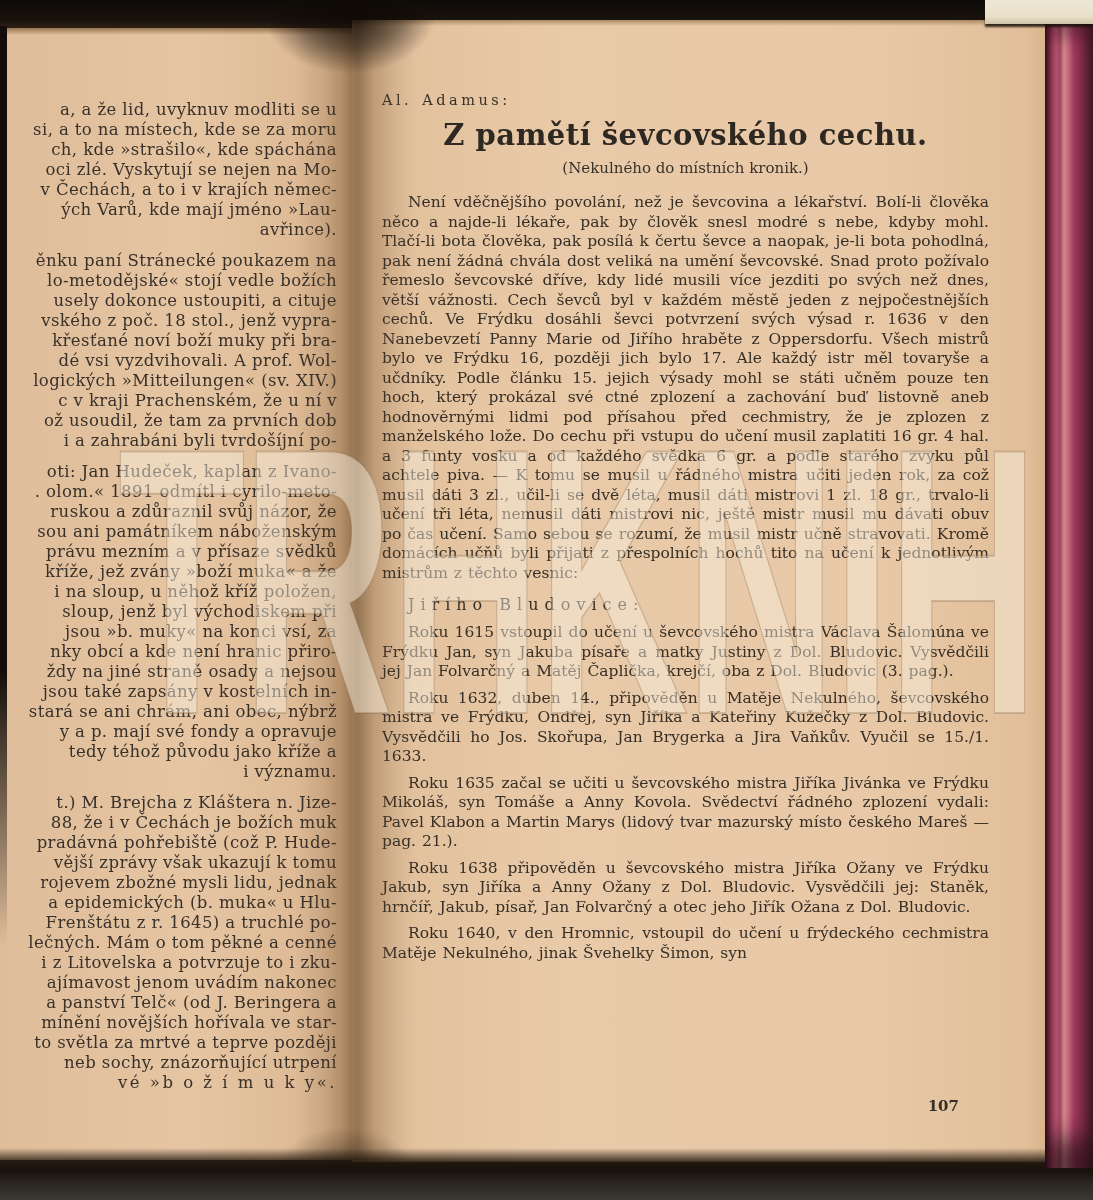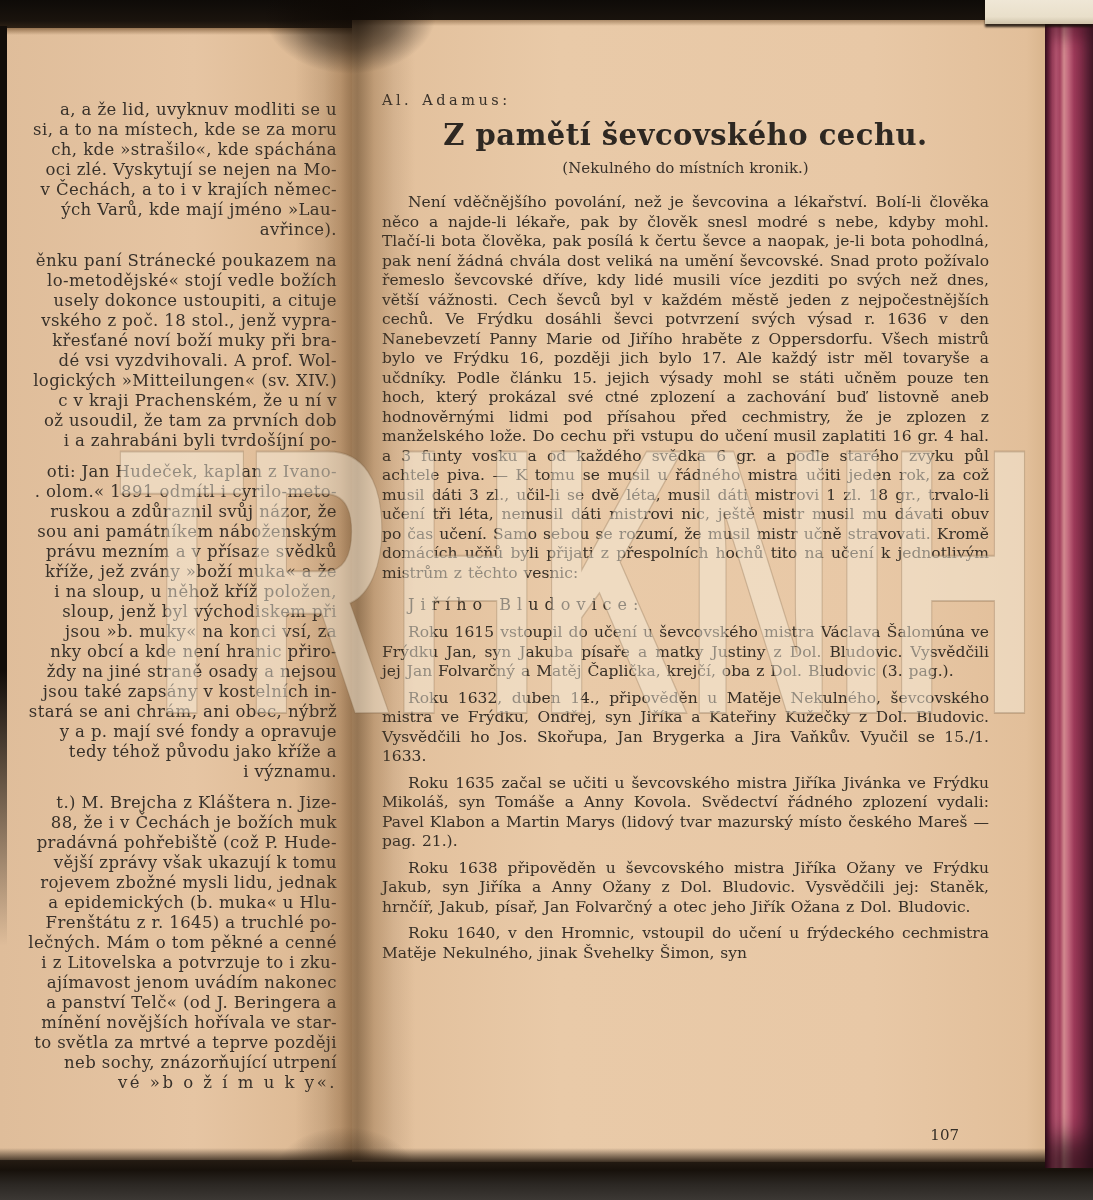--- a/index.html
+++ b/index.html
@@ -51,21 +51,21 @@
   .lline.spaced{letter-spacing:2.5px;}
   
   .r-col{position:absolute;left:30px;top:0;width:607px;}
   .author{margin-top:72px;font-size:14.5px;color:#38312a;letter-spacing:3.5px;word-spacing:2px;}
   .title{margin:10px 0 0;font-size:29px;font-weight:bold;color:#2e2822;text-align:center;letter-spacing:0.5px;}
   .subtitle{margin-top:7px;font-size:15px;color:#38312a;text-align:center;}
   #right-blocks{margin-top:16px;}
   .para{font-size:15.5px;line-height:19.5px;color:#362f27;text-align:justify;
     text-indent:26px;margin:0 0 7px;hyphens:auto;-webkit-hyphens:auto;word-spacing:1px;}
   .heading{font-size:16px;color:#362f27;letter-spacing:6px;text-indent:26px;margin:12px 0 9px;}
-  .pagenum{position:absolute;top:1106px;right:88px;font-size:15px;font-weight:normal;color:#362f27;}
+  .pagenum{position:absolute;top:1077px;right:88px;font-size:15px;font-weight:bold;color:#362f27;}
 </style>
 </head>
 <body>
 
 <div class="top-edge"></div>
 
 <div class="page page-left">
   <div class="left-col" id="left-col">
       <div class="lline" style="top: 0px;">a, a že lid, uvyknuv modliti se u</div>
       <div class="lline" style="top: 20px;">si, a to na místech, kde se za moru</div>

